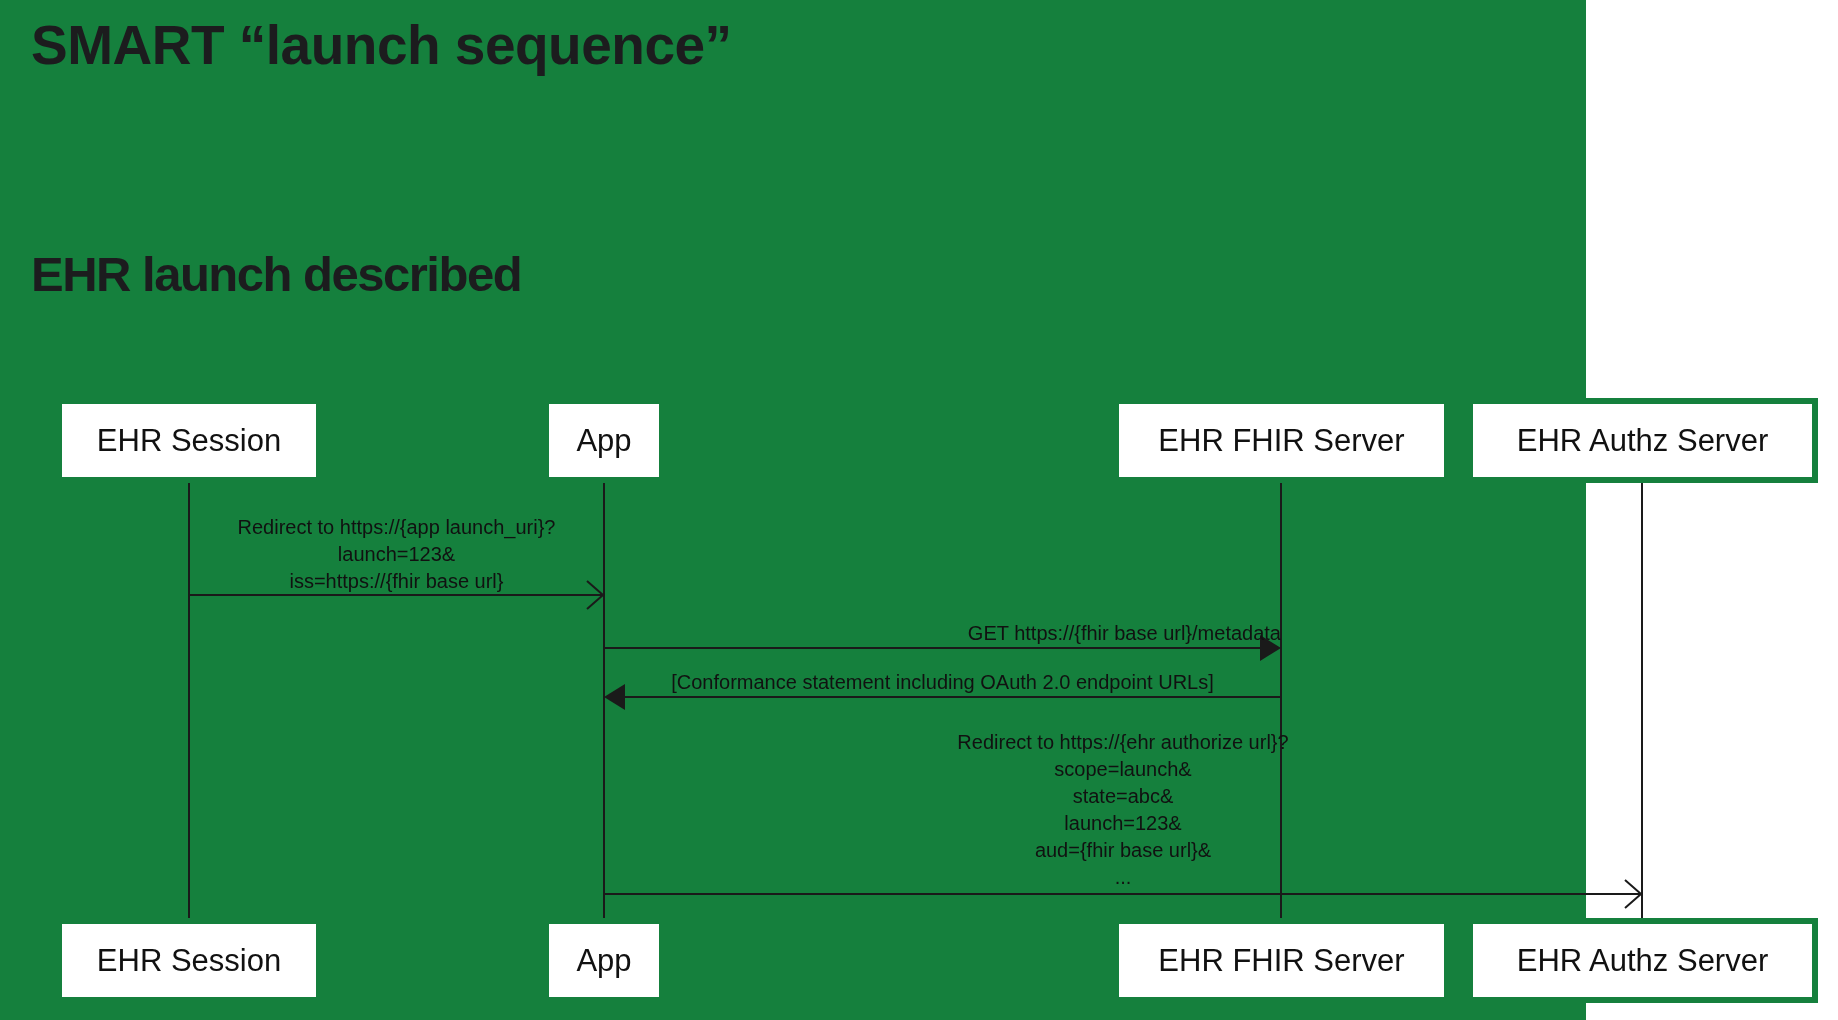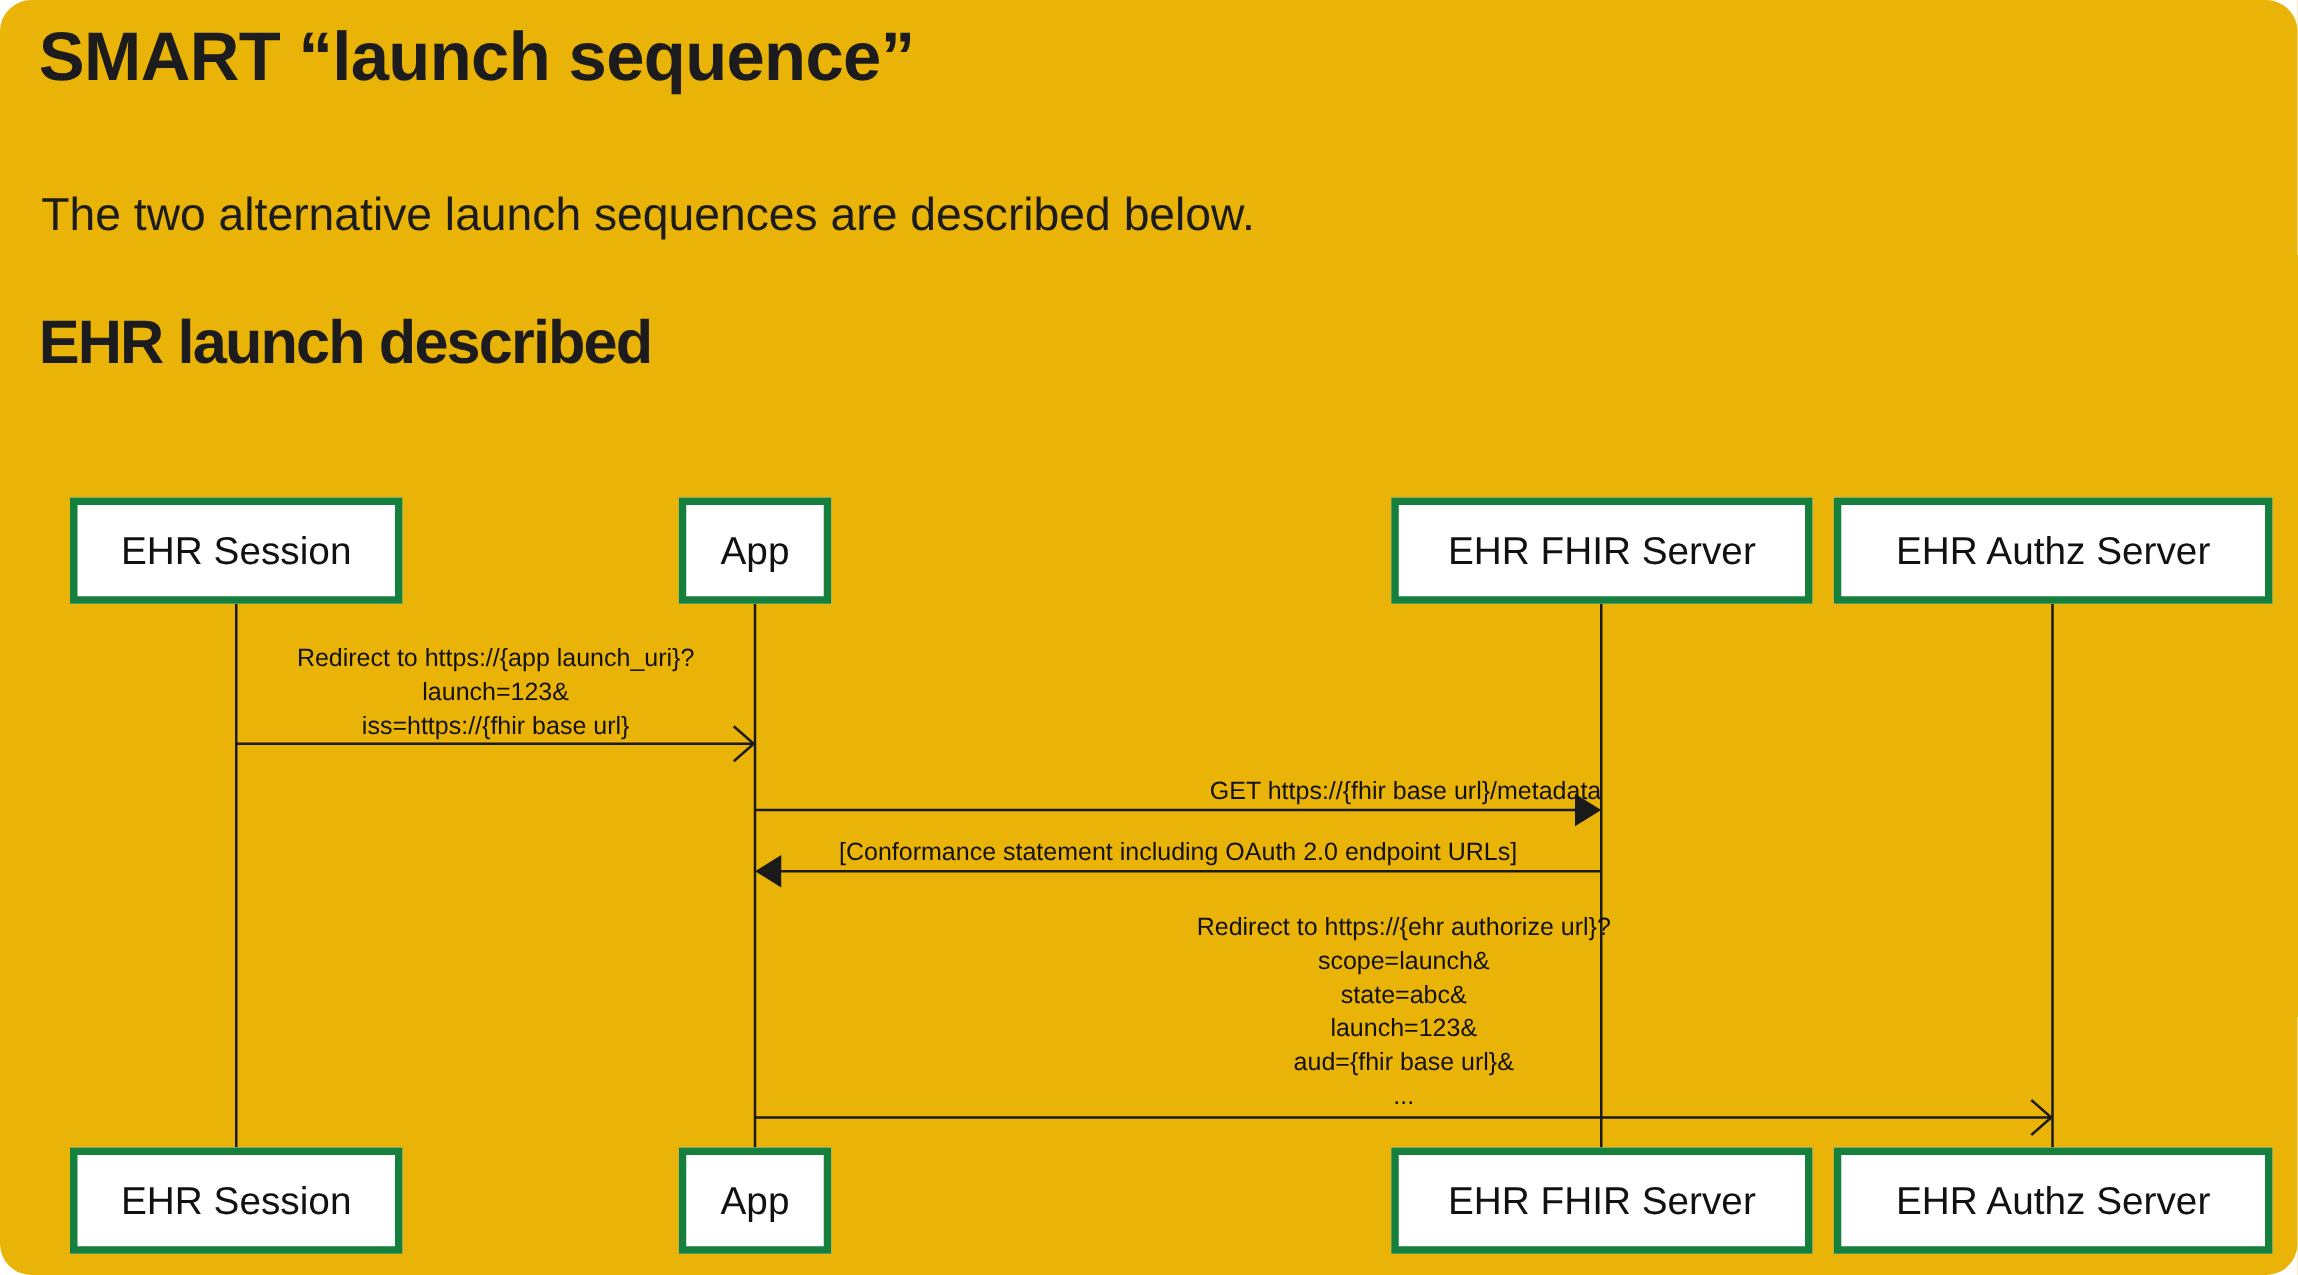--- a/index.html
+++ b/index.html
@@ -7,24 +7,23 @@
     padding: 0;
     background: #ffffff;
     width: 1838px;
     height: 1020px;
     overflow: hidden;
     font-family: "Liberation Sans", sans-serif;
   }
   .canvas {
     position: absolute;
     left: 0; top: 0;
-    width: 1838px;
+    width: 1586px;
     height: 1020px;
-    background: #eab308;
-    border-radius: 25px;
+    background: #15803d;
   }
   .page-title {
     position: absolute;
     left: 31px;
     top: 14px;
     font-size: 55px;
     font-weight: 600;
     letter-spacing: -0.5px;
     color: #1c1c1e;
     line-height: 1.15;
@@ -87,21 +86,20 @@
     text-align: center;
     white-space: pre-line;
   }
 </style>
 </head>
 <body>
 
 <div class="canvas">
 
   <h1 class="page-title">SMART “launch sequence”</h1>
-  <p class="intro-text">The two alternative launch sequences are described below.</p>
   <h2 class="section-heading">EHR launch described</h2>
 
   <div class="diagram">
 
     <svg width="1838" height="1020" viewBox="0 0 1838 1020">
 
       <g stroke="#1a1a1a" stroke-width="2">
         <line x1="189" y1="483" x2="189" y2="918"></line>
         <line x1="604" y1="483" x2="604" y2="918"></line>
         <line x1="1281" y1="483" x2="1281" y2="918"></line>

